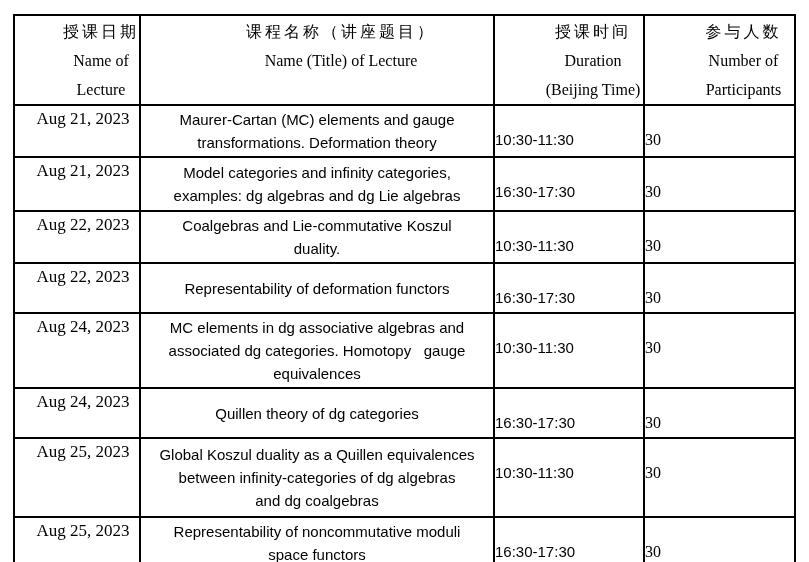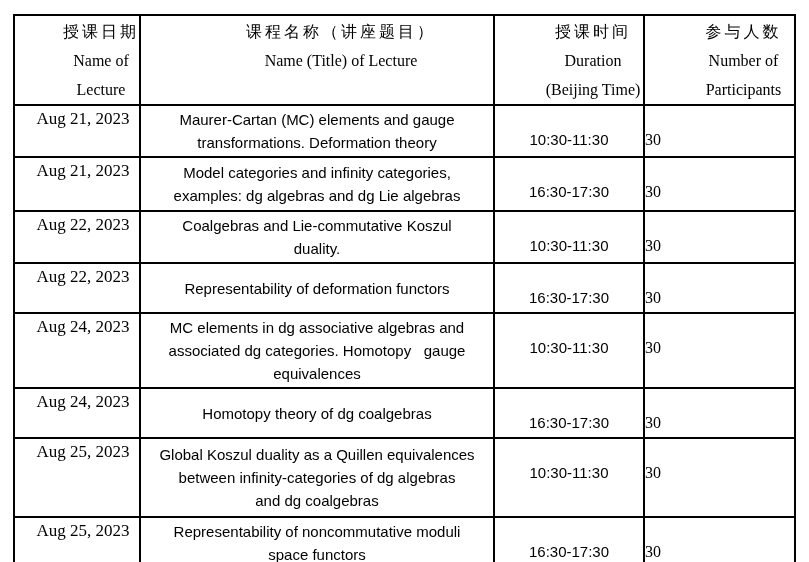--- a/index.html
+++ b/index.html
@@ -59,21 +59,20 @@
     vertical-align: middle;
     text-align: center;
     font-family: "Liberation Sans", sans-serif;
     font-size: 15px;
     line-height: 23px;
     padding: 2px 4px;
     white-space: pre-wrap;
     border-radius: 9px;
   }
   td.time {
-    text-align: center;
     font-family: "Liberation Sans", sans-serif;
     font-size: 15px;
     line-height: 23px;
     padding-top: 22px;
   }
   td.num {
     text-align: left;
     font-family: "Liberation Serif", serif;
     font-size: 16px;
     line-height: 23px;
@@ -145,21 +144,21 @@
       <tr class="r5">
         <td class="date">Aug 24, 2023</td>
         <td class="title">MC elements in dg associative algebras and
 associated dg categories. Homotopy   gauge
 equivalences</td>
         <td class="time">10:30-11:30</td>
         <td class="num">30</td>
       </tr>
       <tr class="r6">
         <td class="date">Aug 24, 2023</td>
-        <td class="title">Homotopy theory of dg coalgebras</td>
+        <td class="title">Quillen theory of dg categories</td>
         <td class="time">16:30-17:30</td>
         <td class="num">30</td>
       </tr>
       <tr class="r7">
         <td class="date">Aug 25, 2023</td>
         <td class="title">Global Koszul duality as a Quillen equivalences
 between infinity-categories of dg algebras
 and dg coalgebras</td>
         <td class="time">10:30-11:30</td>
         <td class="num">30</td>

